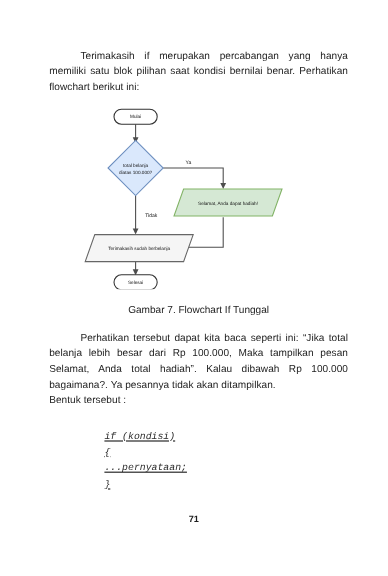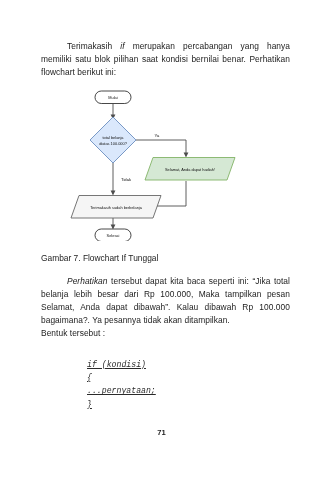--- a/index.html
+++ b/index.html
@@ -31,41 +31,41 @@
 
   p.body {
     margin: 0;
     font-size: 8.4px;
     line-height: 13.2px;
     text-align: justify;
     color: #1c1c1c;
     letter-spacing: 0.05px;
   }
   .indent { text-indent: 26px; }
-  .ital { font-style: italic; }
+  .ital { }
   .bold { font-weight: normal; }
 
   
   .figure {
     position: relative;
     height: 152px;
     margin-top: 9px;
   }
   .fc {
     position: absolute;
     left: 0;
     top: 0;
     width: 100%;
     height: 152px;
   }
   .fc svg { display: block; width: 100%; height: 100%; }
 
   .caption {
     margin: 0;
-    text-align: left;
+    text-align: center;
     font-size: 8.4px;
     line-height: 12px;
     color: #1c1c1c;
   }
 
   .spacer-sm { height: 11px; }
   .spacer-xs { height: 5px; }
 
   
   .code {
@@ -163,21 +163,21 @@
         </svg>
       </div>
     </div>
 
     <div class="spacer-sm"></div>
 
     <p class="caption">Gambar 7.  Flowchart If Tunggal</p>
 
     <div class="spacer-sm"></div>
 
-    <p class="body indent"><span class="ital">Perhatikan</span><span> tersebut dapat kita baca seperti ini: “Jika total belanja lebih besar dari Rp 100.000, Maka tampilkan pesan </span><span class="bold">Selamat, Anda dapat dibawah</span><span>”. Kalau dibawah Rp 100.000 bagaimana?. Ya pesannya tidak akan ditampilkan.</span></p>
+    <p class="body indent"><span class="ital">Perhatikan</span><span> tersebut dapat kita baca seperti ini: “Jika total belanja lebih besar dari Rp 100.000, Maka tampilkan pesan </span><span class="bold">Selamat, Anda total hadiah</span><span>”. Kalau dibawah Rp 100.000 bagaimana?. Ya pesannya tidak akan ditampilkan.</span></p>
 
     <p class="body">Bentuk tersebut :</p>
 
     <div class="spacer-xs"></div>
 
     <pre class="code">if (kondisi)
 {
 ...pernyataan;
 }</pre>
 

